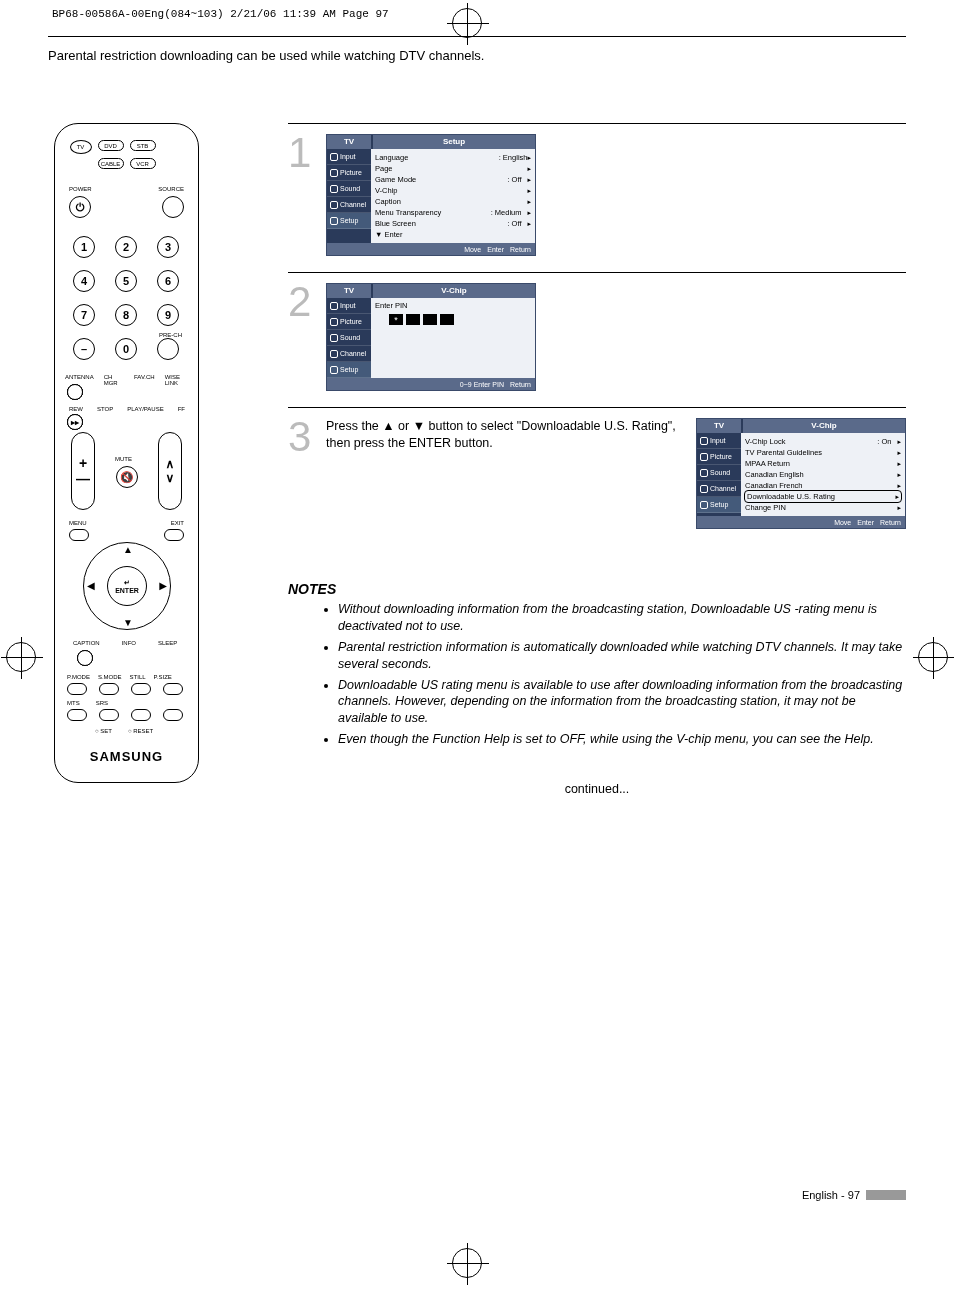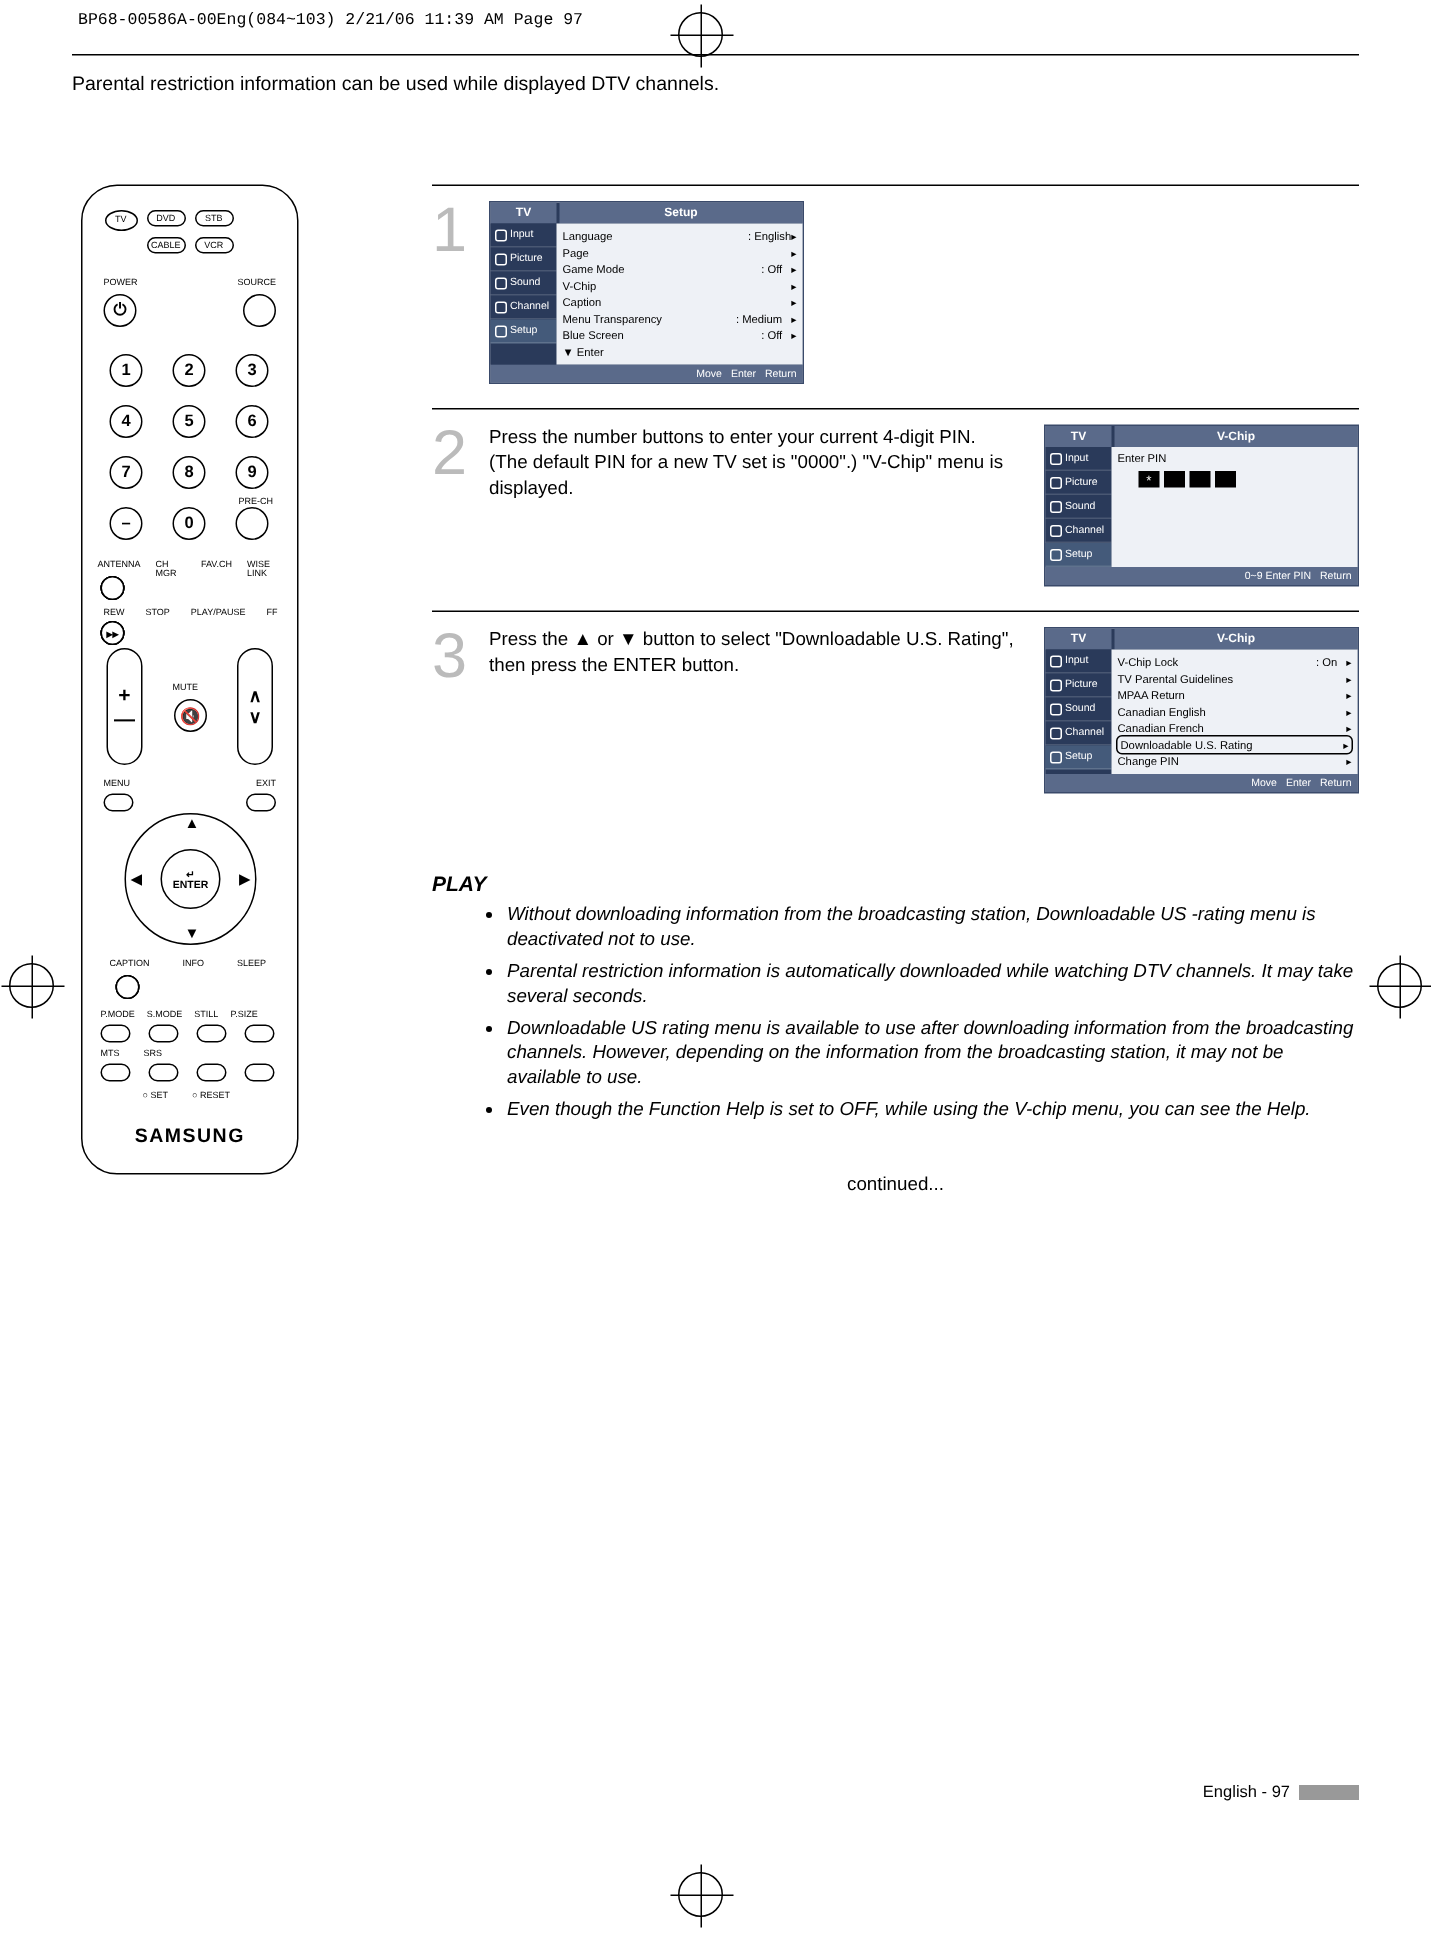--- a/index.html
+++ b/index.html
@@ -88,21 +88,21 @@
 <body>
 
 <div class="print-header">BP68-00586A-00Eng(084~103)  2/21/06  11:39 AM  Page 97</div>
 <div class="hairline-top"></div>
 <div class="reg-mark left reg-cross"></div>
 <div class="reg-mark right reg-cross"></div>
 <div class="top-reg reg-cross"></div>
 <div class="bottom-reg reg-cross"></div>
 
 <div class="page">
-  <p class="intro">Parental restriction information can be used while displayed DTV channels.</p>
+  <p class="intro">Parental restriction downloading can be used while watching DTV channels.</p>
 
   <div class="content-row">
 
     <div class="remote-col">
       <div class="remote">
         <div class="mode-row">
           <div class="mode-btn oval">TV</div>
           <div class="mode-btn">DVD</div>
           <div class="mode-btn">STB</div>
           <div style="width:22px"></div>
@@ -288,23 +288,20 @@
               </div>
               <div class="osd-footer">
                 <span>Move</span>
                 <span>Enter</span>
                 <span>Return</span>
               </div>
             </div>
           </div>
           <div class="step">
             <div class="step-num">2</div>
-            <div class="step-text">
-              <div>Press the number buttons to enter your current 4-digit PIN. (The default PIN for a new TV set is "0000".) "V-Chip" menu is displayed.</div>
-            </div>
             <div class="osd">
               <div class="osd-title-row">
                 <div class="osd-tv">TV</div>
                 <div class="osd-title">V-Chip</div>
               </div>
               <div class="osd-body">
                 <div class="osd-side">
                   <div class="osd-side-item">
                     <span class="ic"></span>
                     <span>Input</span>
@@ -409,21 +406,21 @@
               <div class="osd-footer">
                 <span>Move</span>
                 <span>Enter</span>
                 <span>Return</span>
               </div>
             </div>
           </div>
         </div>
 
       <div class="notes">
-        <div class="notes-title">PLAY</div>
+        <div class="notes-title">NOTES</div>
         <ul id="notes-list">
             <li>Without downloading information from the broadcasting station, Downloadable US -rating menu is deactivated not to use.</li>
             <li>Parental restriction information is automatically downloaded while watching DTV channels. It may take several seconds.</li>
             <li>Downloadable US rating menu is available to use after downloading information from the broadcasting channels. However, depending on the information from the broadcasting station, it may not be available to use.</li>
             <li>Even though the Function Help is set to OFF, while using the V-chip menu, you can see the Help.</li>
           </ul>
       </div>
       <div class="continued">continued...</div>
     </div>
   </div>

